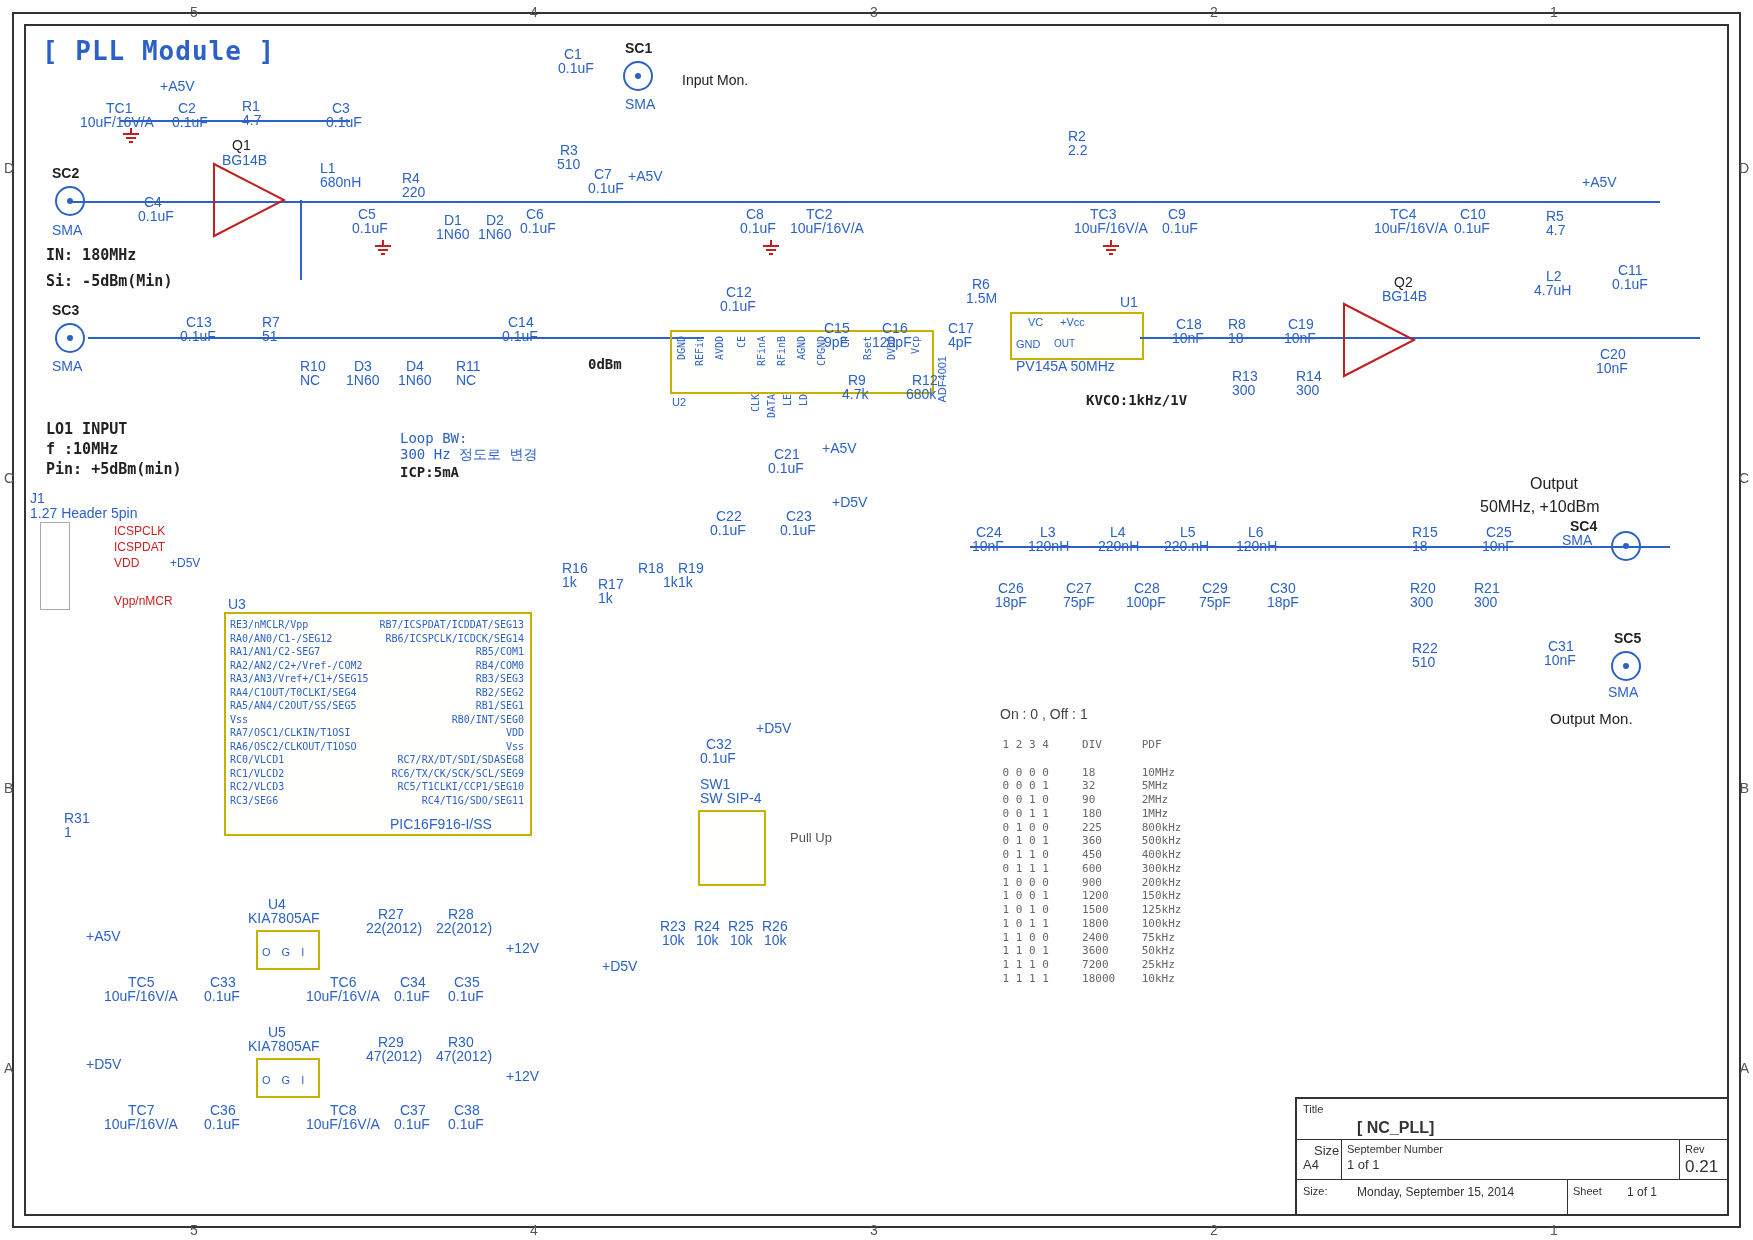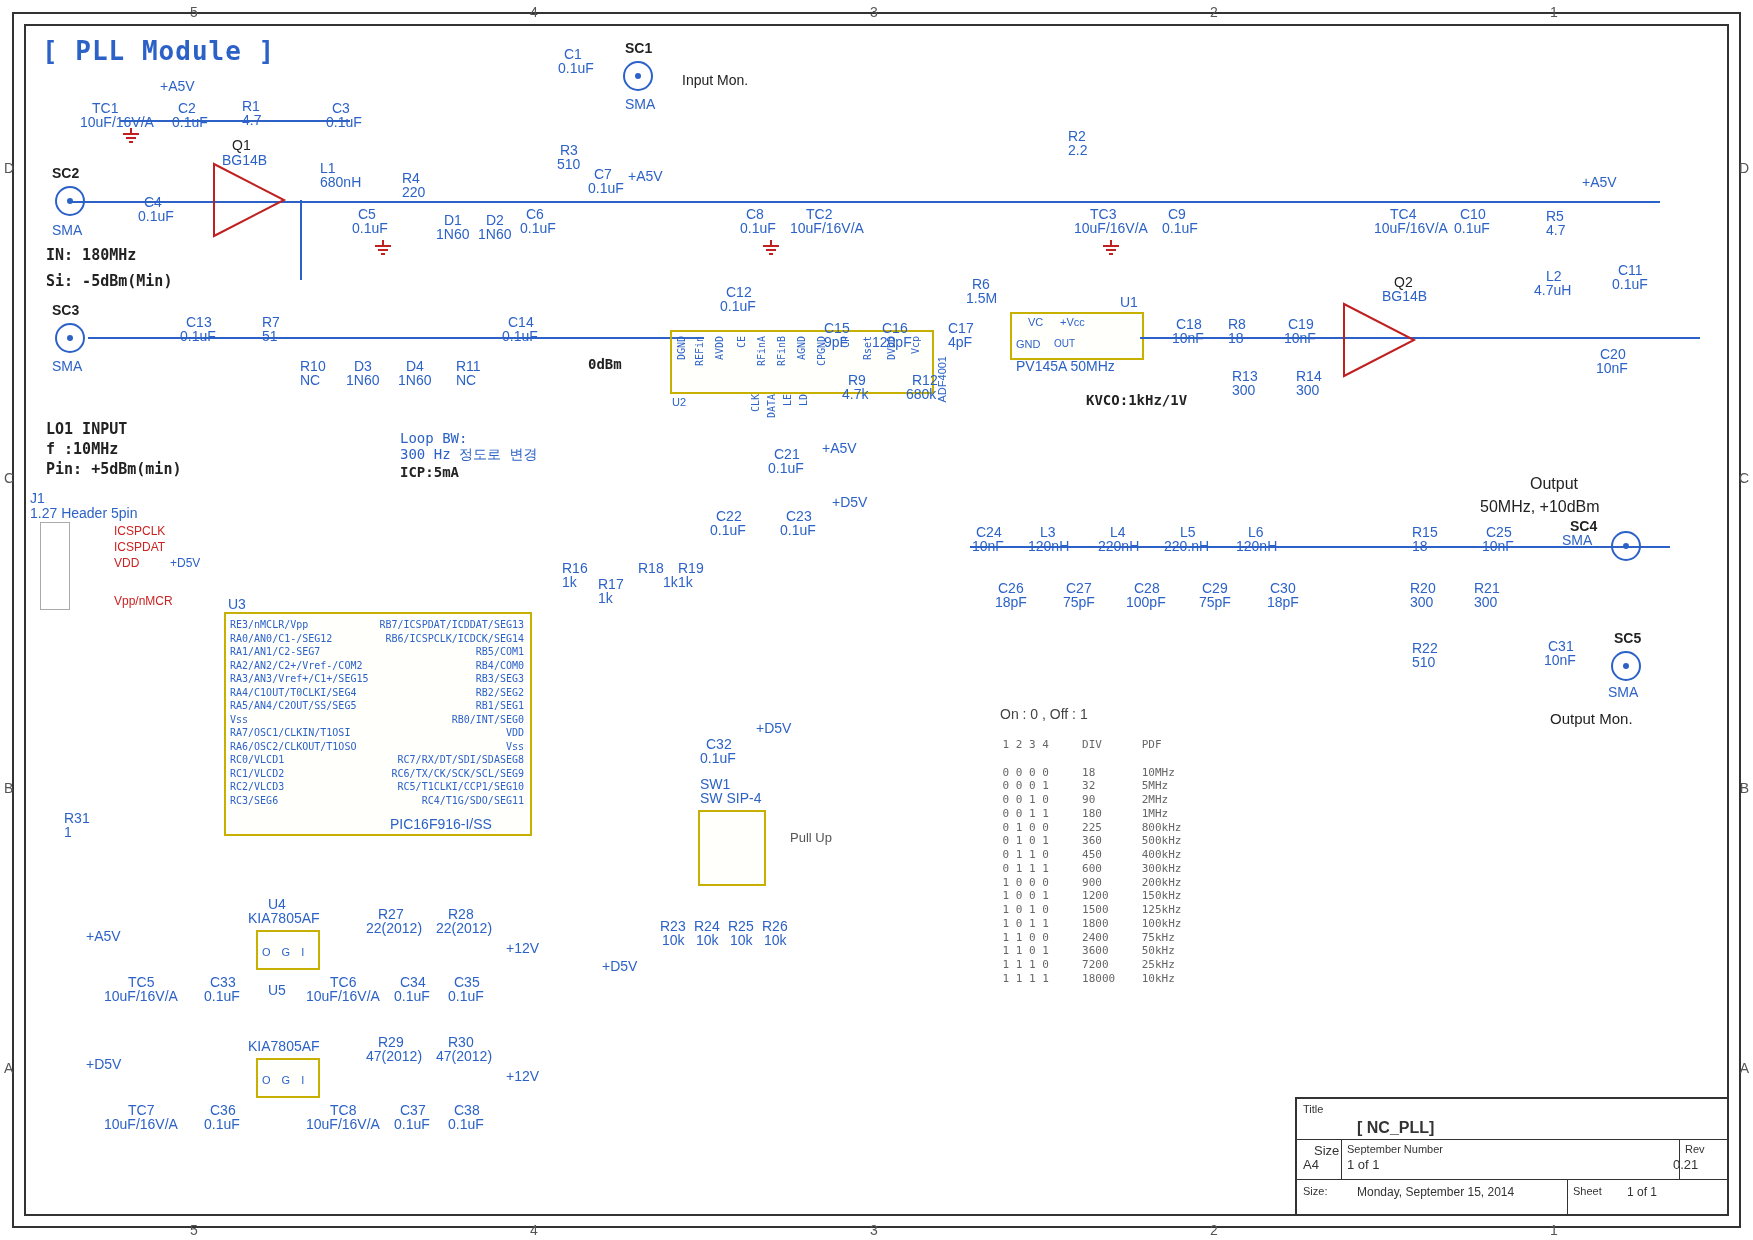--- a/index.html
+++ b/index.html
@@ -74,21 +74,21 @@
   <div class="lbl" style="left:625px;top:96px">SMA</div>
   <div class="lbl k" style="left:682px;top:72px;font-weight:400">Input Mon.</div>
 
   <svg style="position:absolute;left:210px;top:160px" width="80" height="80">
     <polygon points="4,4 4,76 74,40" fill="none" stroke="#c02020" stroke-width="2"></polygon>
   </svg>
   <div class="lbl k" style="left:232px;top:137px;font-weight:400">Q1</div>
   <div class="lbl" style="left:222px;top:152px">BG14B</div>
 
   <div class="lbl" style="left:160px;top:78px">+A5V</div>
-  <div class="lbl" style="left:92px;top:100px">TC1</div>
+  <div class="lbl" style="left:106px;top:100px">TC1</div>
   <div class="lbl" style="left:80px;top:114px">10uF/16V/A</div>
   <div class="lbl" style="left:178px;top:100px">C2</div>
   <div class="lbl" style="left:172px;top:114px">0.1uF</div>
   <div class="lbl" style="left:242px;top:98px">R1</div>
   <div class="lbl" style="left:242px;top:112px">4.7</div>
   <div class="lbl" style="left:332px;top:100px">C3</div>
   <div class="lbl" style="left:326px;top:114px">0.1uF</div>
   <div class="lbl" style="left:320px;top:160px">L1</div>
   <div class="lbl" style="left:320px;top:174px">680nH</div>
   <div class="lbl" style="left:402px;top:170px">R4</div>
@@ -379,21 +379,21 @@
   <div class="lbl" style="left:394px;top:988px">0.1uF</div>
   <div class="lbl" style="left:454px;top:974px">C35</div>
   <div class="lbl" style="left:448px;top:988px">0.1uF</div>
   <div class="lbl" style="left:378px;top:906px">R27</div>
   <div class="lbl" style="left:366px;top:920px">22(2012)</div>
   <div class="lbl" style="left:448px;top:906px">R28</div>
   <div class="lbl" style="left:436px;top:920px">22(2012)</div>
   <div class="lbl" style="left:506px;top:940px">+12V</div>
 
   <div class="block" style="left:256px;top:1058px;width:60px;height:36px"></div>
-  <div class="lbl" style="left:268px;top:982px">U5</div>
+  <div class="lbl" style="left:268px;top:1024px">U5</div>
   <div class="lbl" style="left:248px;top:1038px">KIA7805AF</div>
   <div class="lbl" style="left:262px;top:1074px;font-size:11px;letter-spacing:4px">O G I</div>
   <div class="lbl" style="left:86px;top:1056px">+D5V</div>
   <div class="lbl" style="left:128px;top:1102px">TC7</div>
   <div class="lbl" style="left:104px;top:1116px">10uF/16V/A</div>
   <div class="lbl" style="left:210px;top:1102px">C36</div>
   <div class="lbl" style="left:204px;top:1116px">0.1uF</div>
   <div class="lbl" style="left:330px;top:1102px">TC8</div>
   <div class="lbl" style="left:306px;top:1116px">10uF/16V/A</div>
   <div class="lbl" style="left:400px;top:1102px">C37</div>
@@ -431,21 +431,21 @@
     <div style="left:6px;top:4px;font-size:11px">Title</div>
     <div style="left:60px;top:20px;font:700 16px Arial">[ NC_PLL]</div>
     <div style="left:0;top:40px;right:0;height:0;border-top:1px solid #333"></div>
     <div style="left:17px;top:44px;font-size:13px">Size</div>
     <div style="left:6px;top:58px;font-size:13px">A4</div>
     <div style="left:44px;top:40px;width:0;height:40px;border-left:1px solid #333"></div>
     <div style="left:50px;top:44px;font-size:11px">September Number</div>
     <div style="left:50px;top:58px;font-size:13px">1 of 1</div>
     <div style="left:382px;top:40px;width:0;height:40px;border-left:1px solid #333"></div>
     <div style="left:388px;top:44px;font-size:11px">Rev</div>
-    <div style="left:376px;top:58px;font-size:13px">0.21</div>
+    <div style="left:388px;top:58px;font-size:17px">0.21</div>
     <div style="left:0;top:80px;right:0;height:0;border-top:1px solid #333"></div>
     <div style="left:6px;top:86px;font-size:11px">Size:</div>
     <div style="left:60px;top:86px;font-size:12px">Monday, September 15, 2014</div>
     <div style="left:270px;top:80px;width:0;height:35px;border-left:1px solid #333"></div>
     <div style="left:276px;top:86px;font-size:11px">Sheet</div>
     <div style="left:330px;top:86px;font-size:12px">1   of   1</div>
   </div>
 
   <svg class="gnd" style="left:120px;top:128px" width="22" height="18">
       <path d="M11 0v6M3 6h16M6 10h10M9 14h4" stroke="#c02020" stroke-width="2" fill="none"></path>

